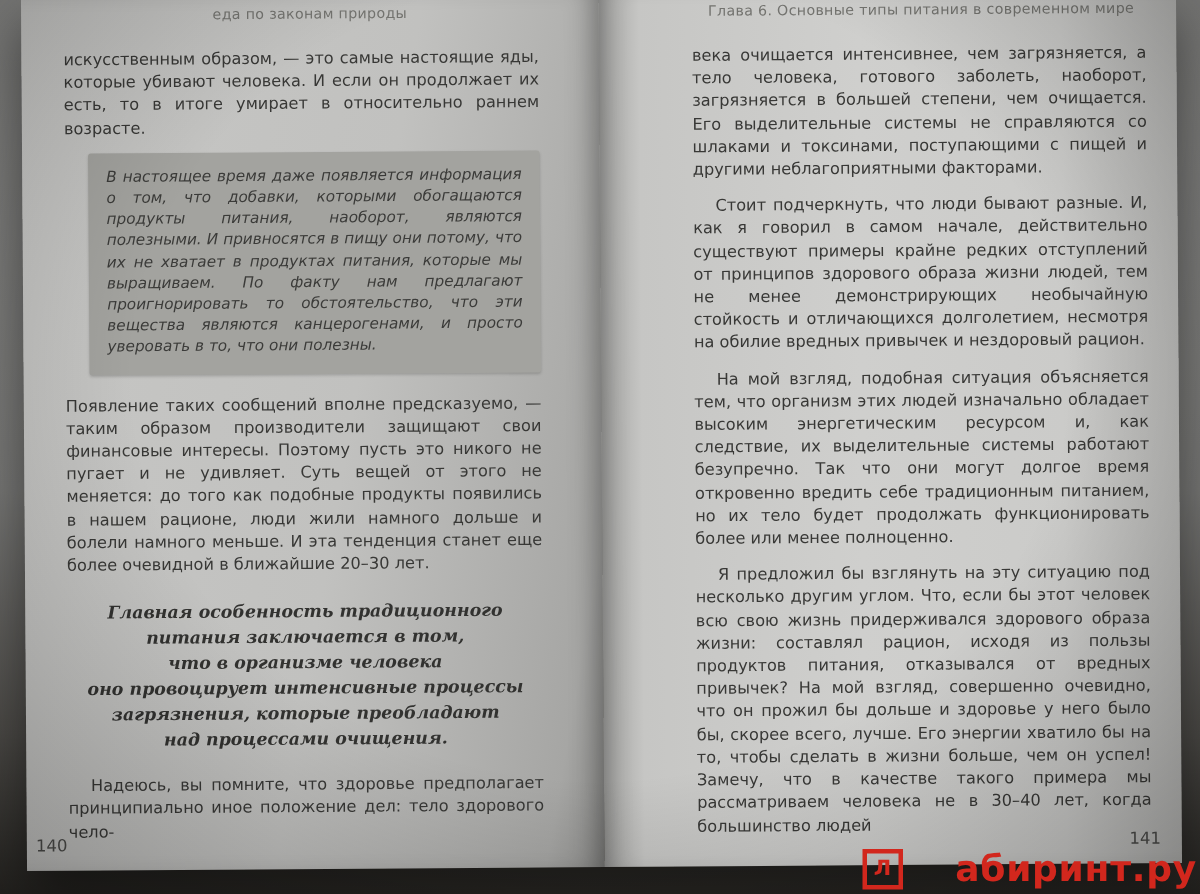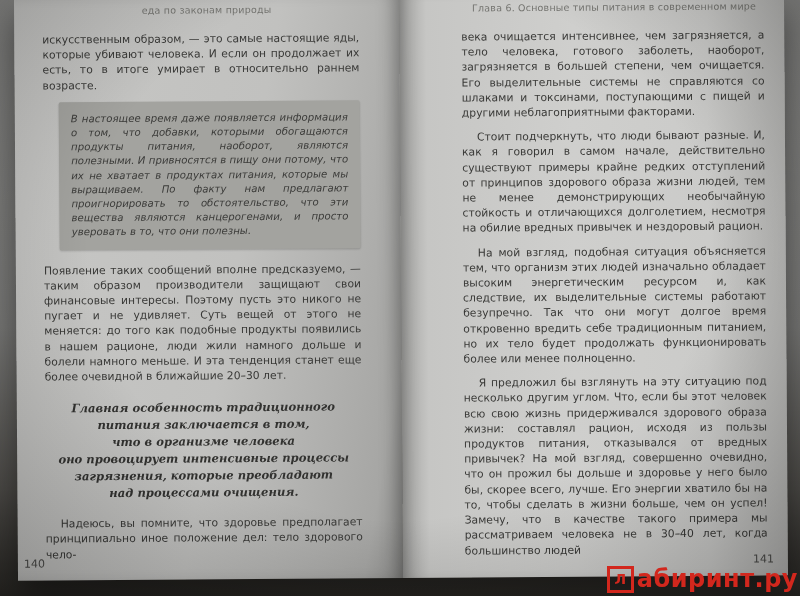--- a/index.html
+++ b/index.html
@@ -26,21 +26,21 @@
     color:#3b3b39;text-align:justify;}
   .emphasis{margin:16px 0 14px 0;text-align:center;font-family:"DejaVu Serif","Liberation Serif",serif;
     font-weight:bold;font-style:italic;font-size:11.6px;line-height:17px;white-space:pre-line;color:#323230;}
   .page-number{position:absolute;bottom:10px;font-size:11px;color:#4c4c4a;}
   .page.left .page-number{left:6px;}
   .page.right .page-number{right:14px;}
   .watermark{position:absolute;right:2px;bottom:3px;display:flex;align-items:center;gap:3px;
     color:#d2271d;z-index:5;}
   .watermark .logo{width:21px;height:21px;border:3px solid #d2271d;display:flex;align-items:center;
     justify-content:center;font-weight:bold;font-size:14px;line-height:1;}
-  .watermark .wm-text{font-weight:bold;font-size:24px;letter-spacing:.5px;}
+  .watermark .wm-text{font-weight:bold;font-size:24px;letter-spacing:.5px;margin-left:32px;}
 </style>
 </head>
 <body>
 
 <div class="photo">
   <div class="book">
 
     <div class="page left">
       <div class="running-header">еда по законам природы</div>
       <div class="body-text">

